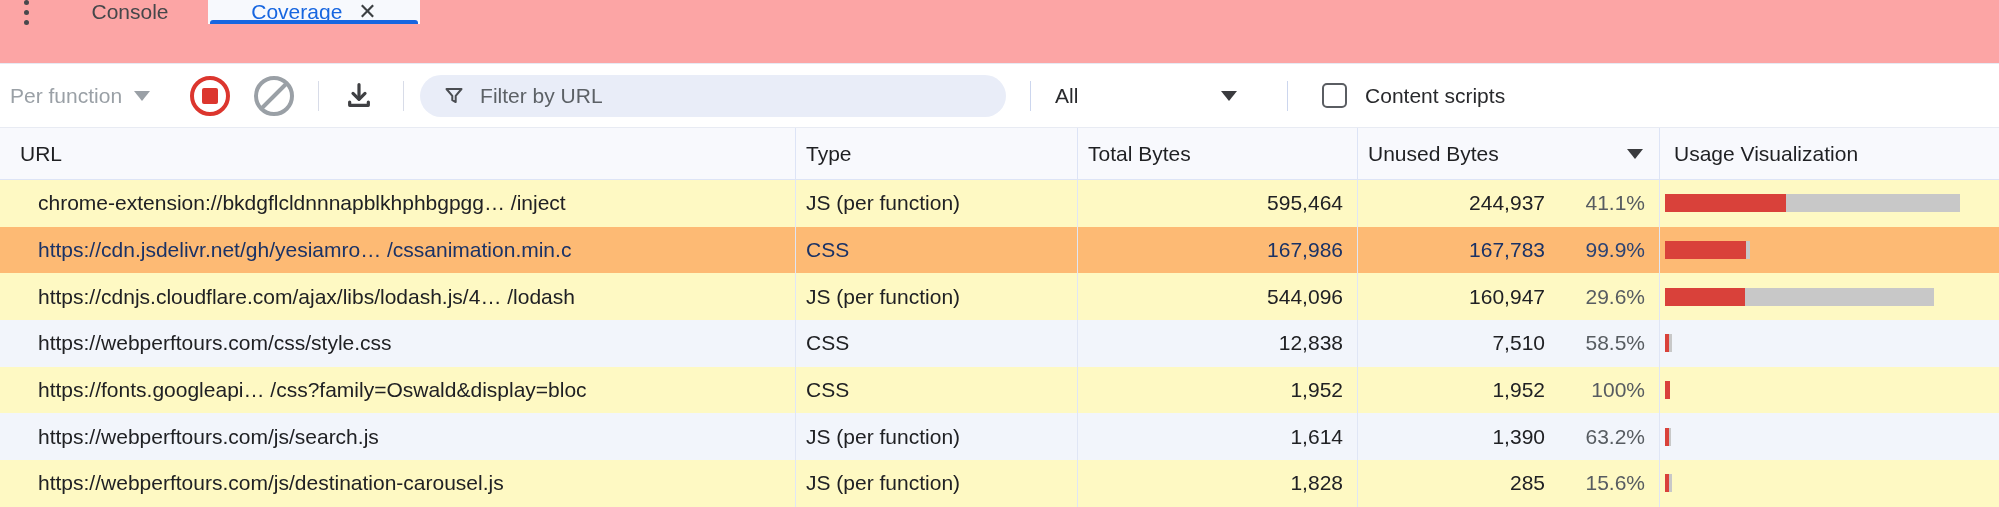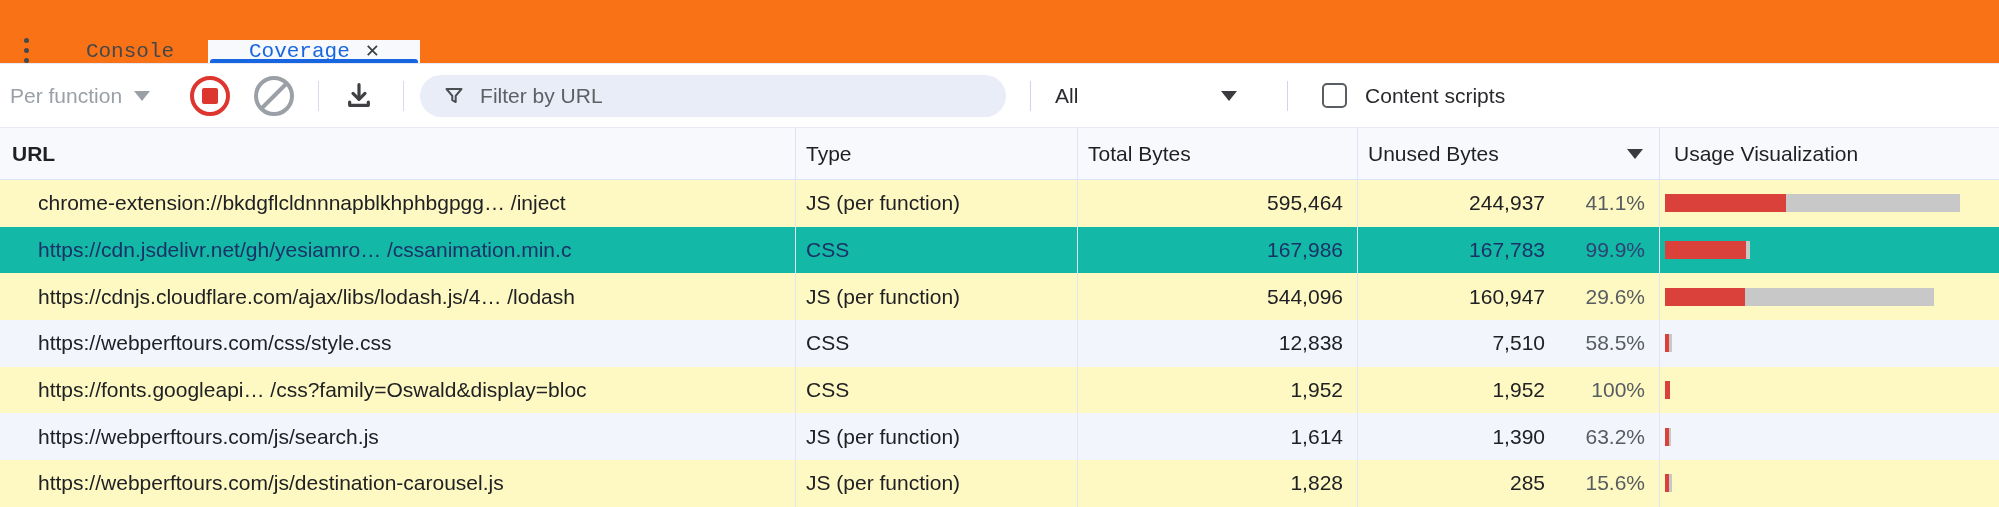--- a/index.html
+++ b/index.html
@@ -1,22 +1,22 @@
 <!DOCTYPE html>
 <html><head>
 <meta charset="utf-8">
 <style>
   * { margin:0; padding:0; box-sizing:border-box; }
   html,body { width:1999px; height:507px; overflow:hidden; background:#fff;
               font-family:"Liberation Sans", sans-serif; color:#202124; }
   .app { width:1999px; height:507px; display:flex; flex-direction:column; overflow:hidden; }
 
   
-  .tabbar { height:64px; flex:0 0 64px; background:#f97316; display:flex; align-items:flex-end;
-            border-bottom:1px solid #e7eaf3;font-family:Liberation Mono, monospace; }
+  .tabbar { height:64px; flex:0 0 64px; background:#fca5a5; display:flex; align-items:flex-start;
+            border-bottom:1px solid #e7eaf3; }
   .menu-btn { width:52px; display:flex; align-items:center; justify-content:center; cursor:pointer; }
   .dots { display:flex; flex-direction:column; gap:5px; }
   .dots i { width:5px; height:5px; border-radius:50%; background:#47484d; display:block; }
   .tab { display:flex; align-items:center; justify-content:center; position:relative;
          font-size:21px; color:#45474a; cursor:pointer; }
   .tab.console { width:156px; }
   .tab.coverage { width:212px; gap:16px; background:#f7f9fd; color:#1766e0; }
   .tab.coverage .underline { position:absolute; left:2px; right:2px; bottom:0; height:4px;
          background:#1766e0; border-radius:3px 3px 0 0; }
   .close-x { font-size:22px; color:#3c4043; line-height:1; cursor:pointer; }
@@ -55,31 +55,31 @@
   .col-url   { width:796px; }
   .col-type  { width:282px; }
   .col-total { width:280px; }
   .col-unused{ width:302px; }
   .col-usage { flex:1; }
 
   .thead { height:52px; flex:0 0 52px; background:#f8f9fd; display:flex; align-items:stretch;
            border-bottom:1px solid #dde4f6; font-size:21px; color:#1f2023; }
   .th { display:flex; align-items:center; border-right:1px solid #dde4f6; padding-left:10px;
         cursor:pointer; white-space:nowrap; overflow:hidden; }
-  .th.first { padding-left:12px;font-weight:bold; }
+  .th.first { padding-left:20px; }
   .th.last { border-right:none; padding-left:14px; }
   .th.sorted { justify-content:space-between; padding-right:16px; }
   .sort-arrow { width:0; height:0; border-left:8px solid transparent; border-right:8px solid transparent;
                 border-top:10px solid #3a3b3e; }
 
   .tbody { flex:1; overflow:hidden; display:flex; flex-direction:column; }
   .row { height:46.7px; flex:0 0 46.7px; display:flex; align-items:stretch; background:#fef9c3;
          font-size:21px; cursor:pointer; }
   .row.alt { background:#f2f5fb; }
-  .row.selected { background:#14b8a6; color:#1a3266; }
+  .row.selected { background:#fdba74; color:#1a3266; }
   .td { display:flex; align-items:center; border-right:1px solid #e0e6f5;
         white-space:nowrap; overflow:hidden; }
   .td.url { padding-left:38px; }
   .td.type { padding-left:10px; }
   .td.total { justify-content:flex-end; padding-right:14px; }
   .td.unused { padding-right:14px;align-items:center; }
   .td.unused .bytes { flex:1; text-align:right; }
   .td.unused .pct { width:100px; text-align:right; color:#575c61; }
   .row.selected .td.unused .pct { color:#2c4373; }
   .td.usage { border-right:none; padding-left:5px; }

